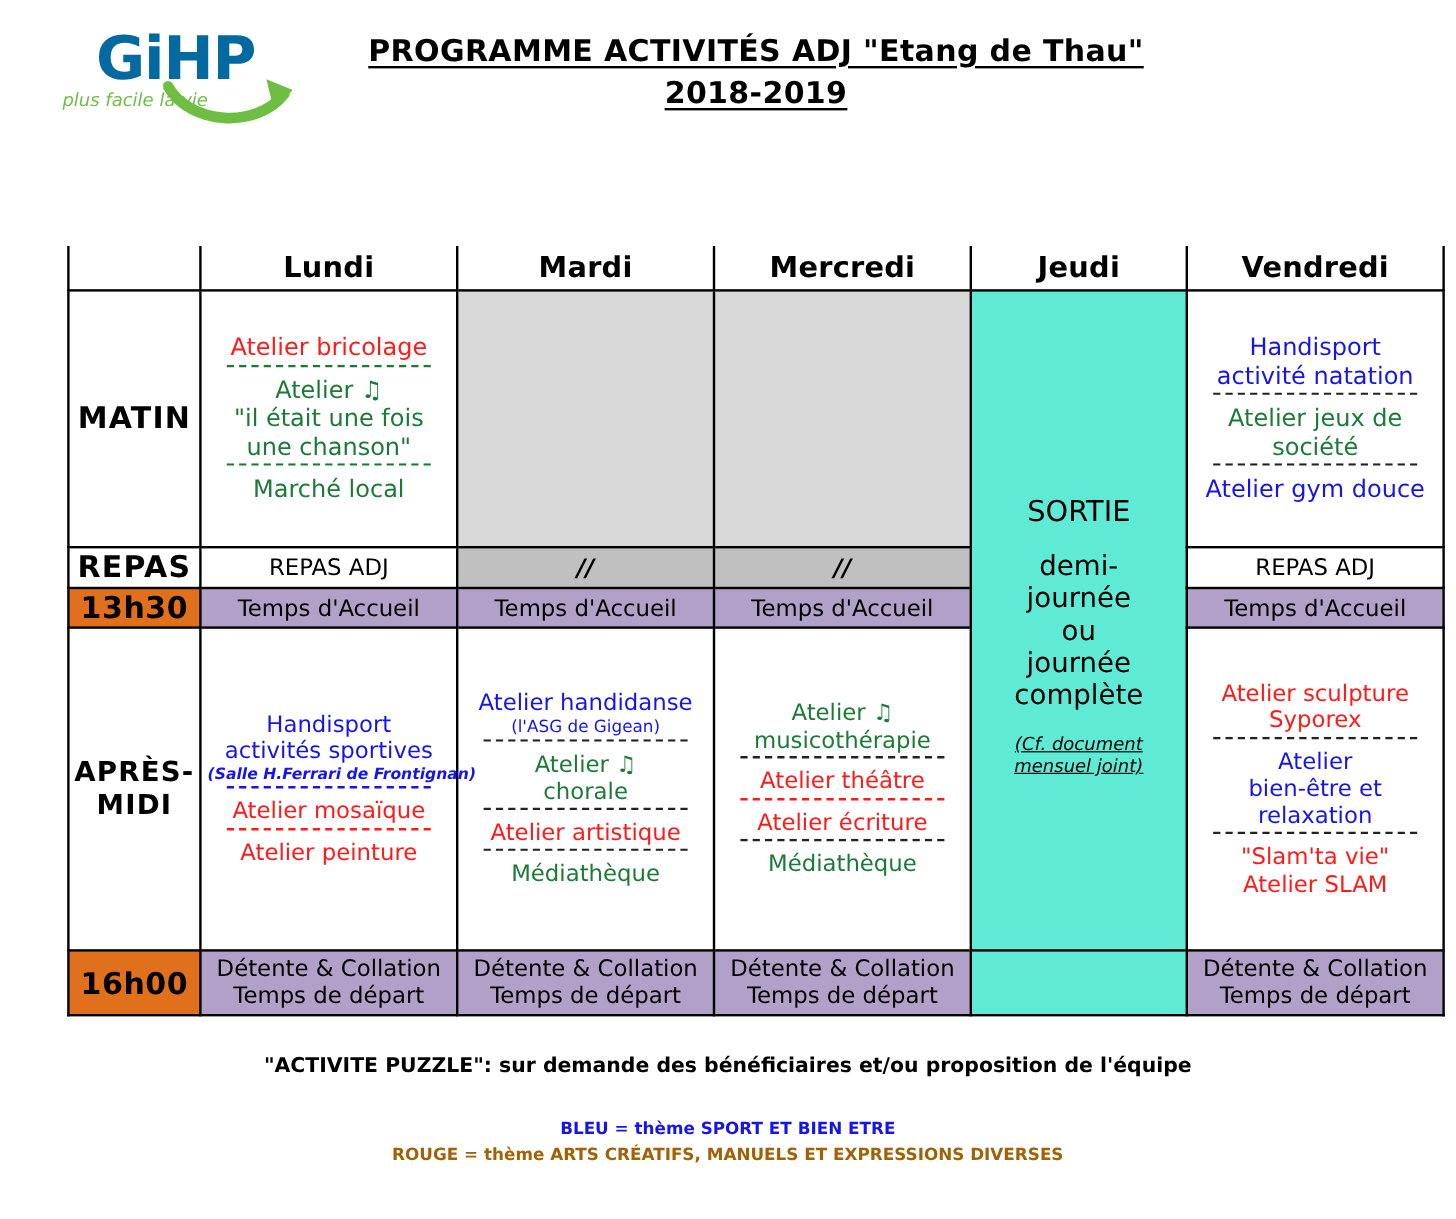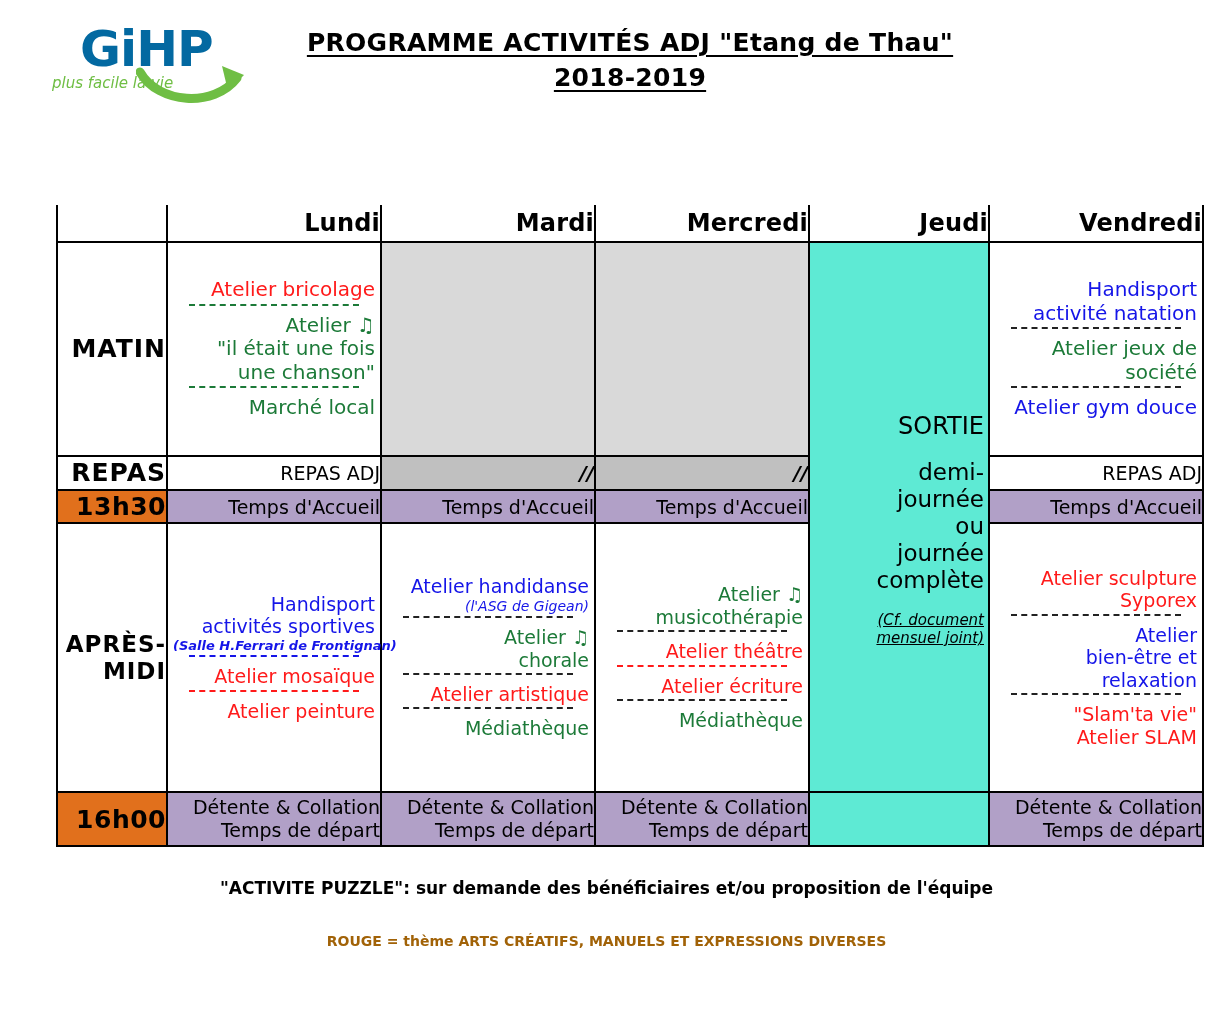--- a/index.html
+++ b/index.html
@@ -82,21 +82,21 @@
   }
   table.sched {
     border-collapse: collapse;
     table-layout: fixed;
     width: 1122px;
   }
   table.sched td, table.sched th {
     border: 2px solid #000;
     padding: 0;
     vertical-align: middle;
-    text-align: right;
+    text-align: center;
     font-family: "DejaVu Sans", sans-serif;
   }
   .col-time { width: 110px; }
   .col-day  { width: 214px; }
   .col-jeu  { width: 180px; }
 
   
   tr.headrow td {
     border-top: none;
     border-bottom: 2px solid #000;
@@ -154,21 +154,21 @@
   }
   .wrapok { white-space: normal; }
   .blue  { color: #1515E8; }
   .red   { color: #FF1A1A; }
   .green { color: #1C7A38; }
   .black { color: #000; }
 
   .f20 { font-size: 20px; }
   .f19 { font-size: 19px; }
   .f13i { font-size: 13px; font-style: italic; font-weight: bold; }
-  .f12i { font-size: 14px; font-style: italic; }
+  .f12i { font-size: 14px; }
 
   .sep {
     height: 9px;
     line-height: 9px;
     margin: 2px 0 1px 0;
     overflow: hidden;
   }
   .sep i {
     display: block;
     border-top: 2px dashed currentColor;
@@ -434,15 +434,16 @@
       <div>Temps de départ</div>
     </td>
   </tr>
 </tbody>
     </table>
 </div>
 
 <div class="footer">
   <div class="puzzle">"ACTIVITE PUZZLE": sur demande des bénéficiaires et/ou proposition de l'équipe</div>
   <div class="legend">
+    <div class="l-blue">BLEU = thème SPORT ET BIEN ETRE</div>
     <div class="l-red">ROUGE = thème ARTS CRÉATIFS, MANUELS ET EXPRESSIONS DIVERSES</div>
   </div>
 </div>
 
 </body></html>

